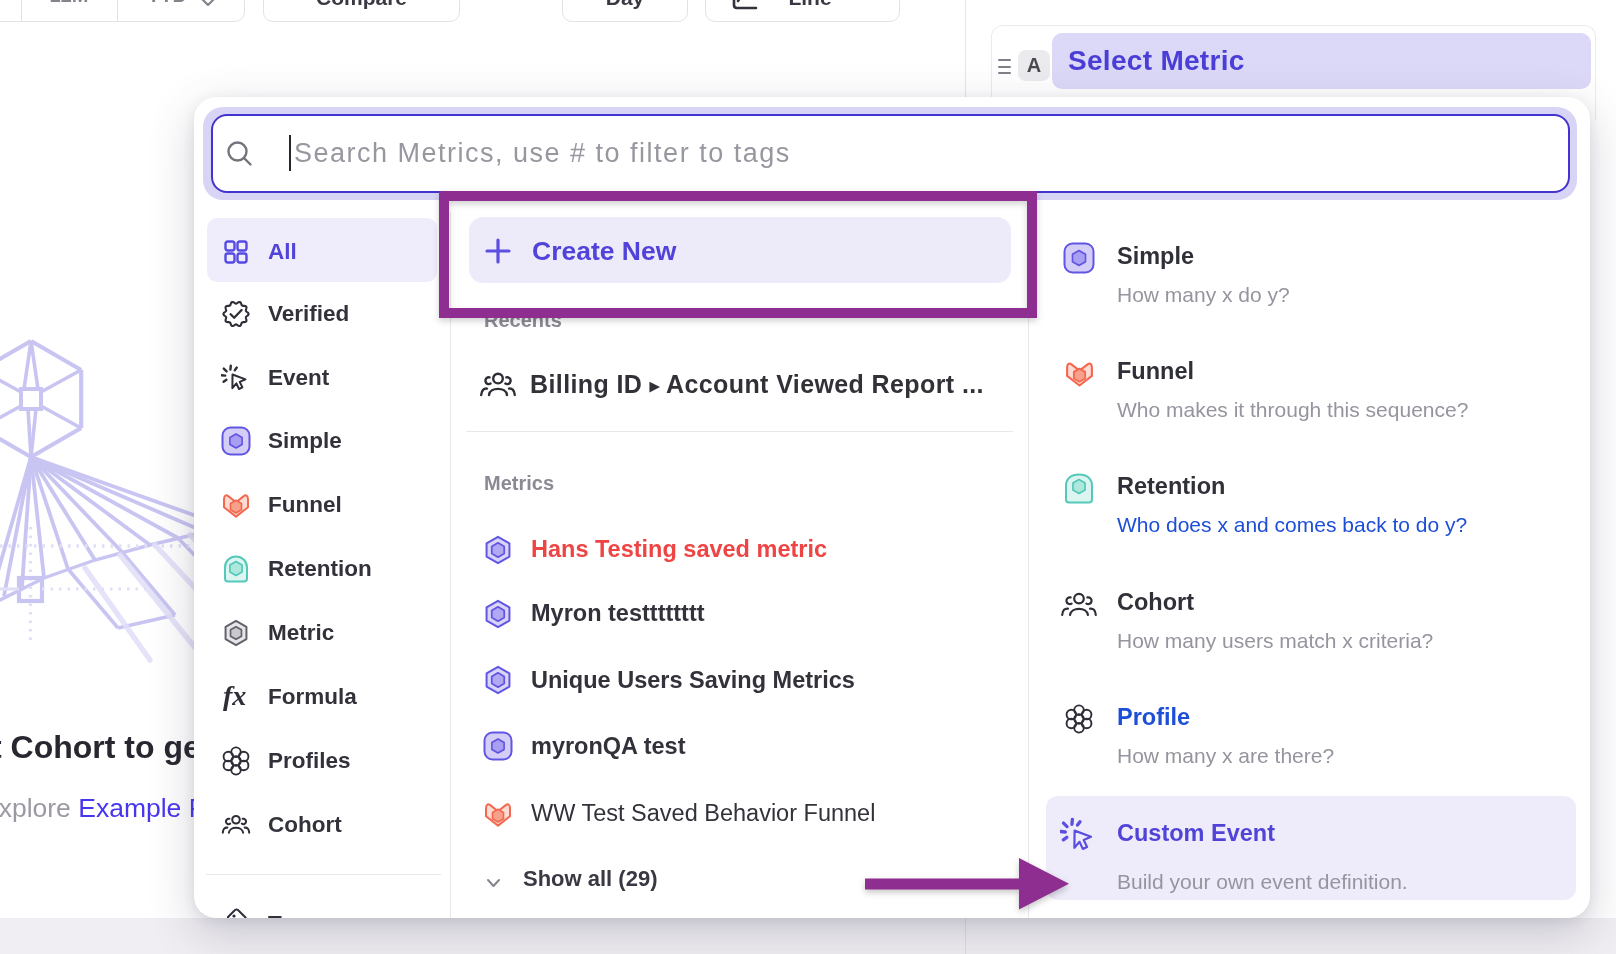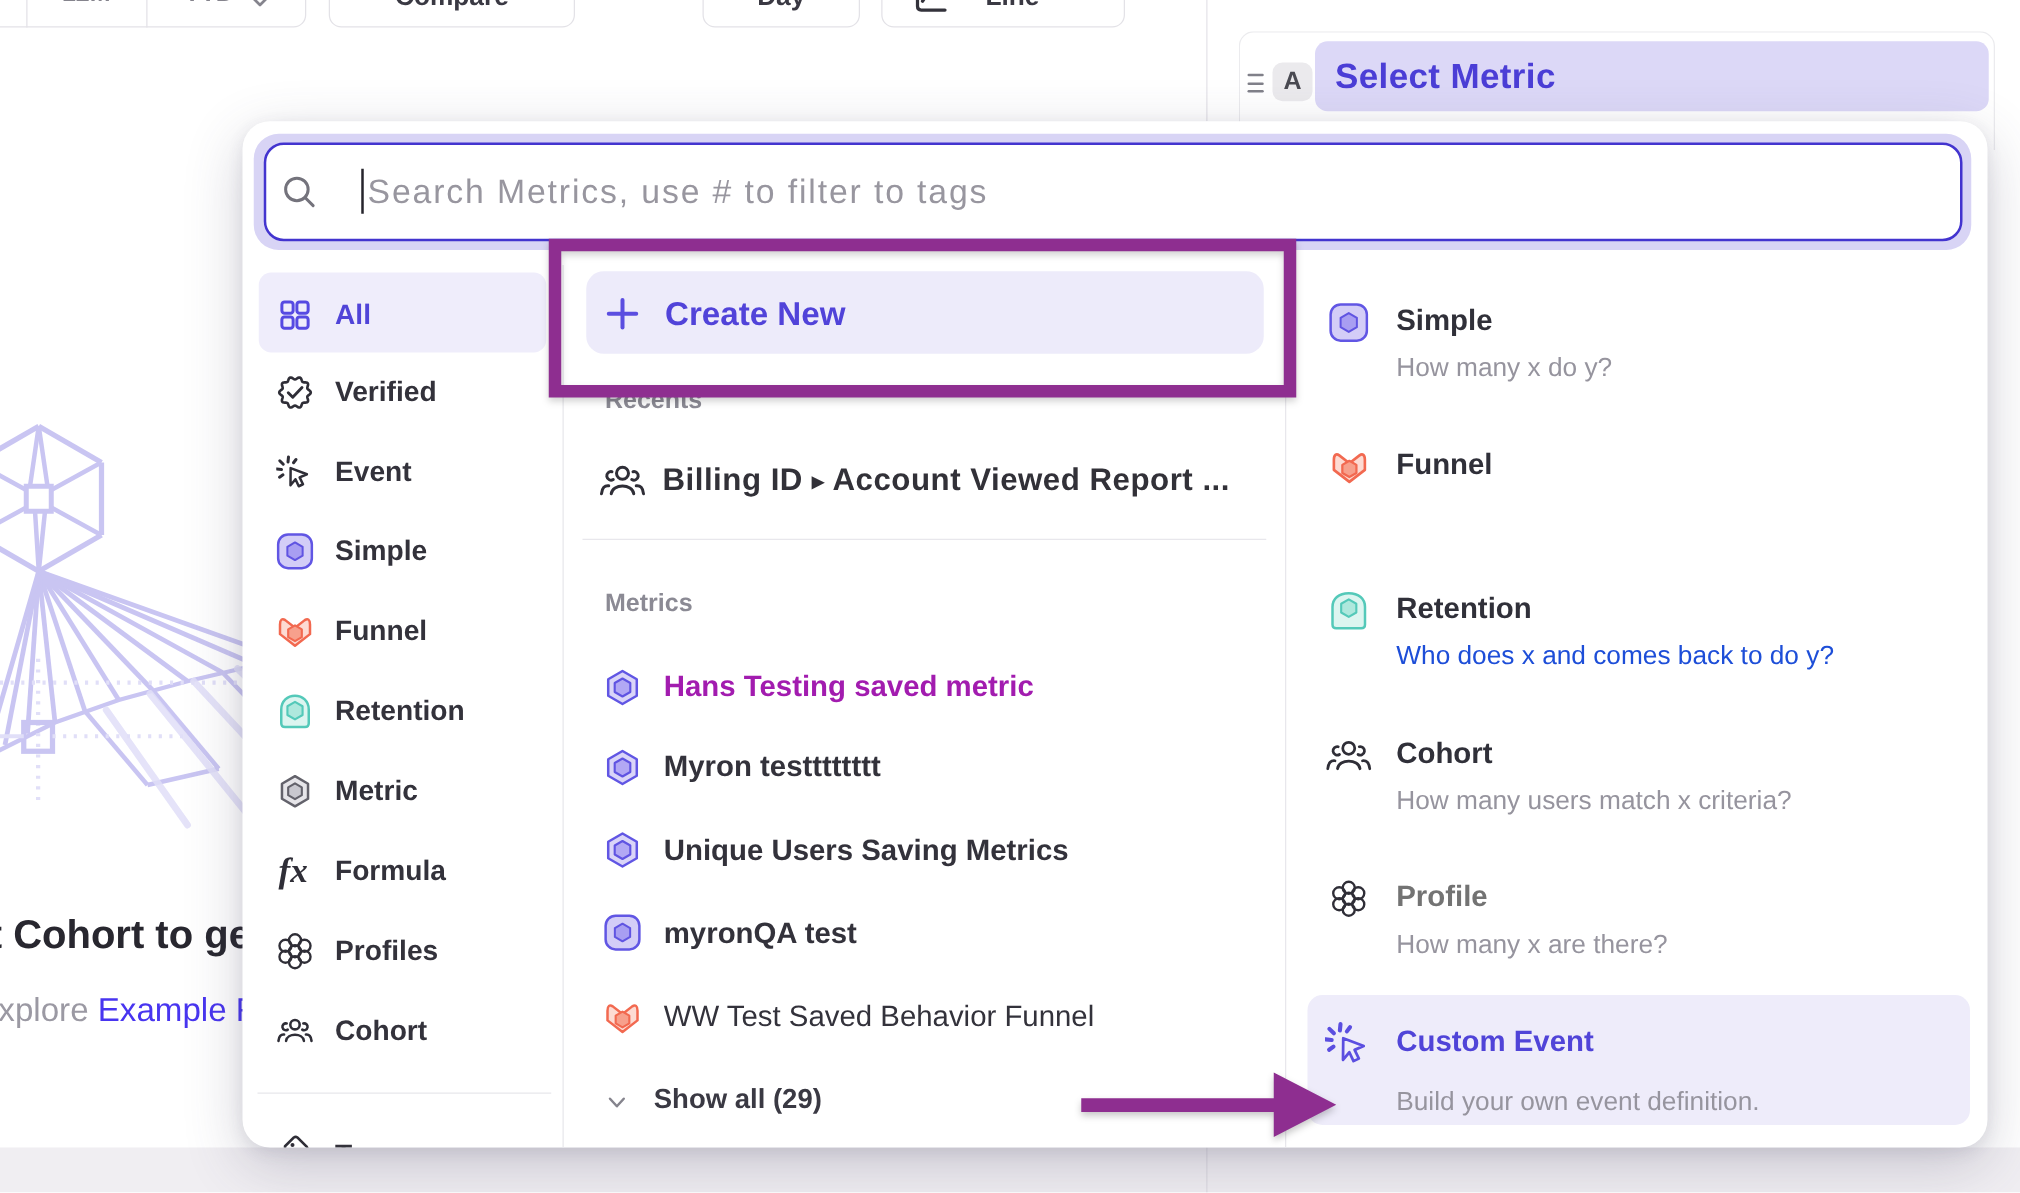--- a/index.html
+++ b/index.html
@@ -192,21 +192,21 @@
       </svg></div>
     <div style="position:absolute;left:336px;top:273px;height:29px;line-height:29px;font-size:25px;letter-spacing:0.4px;font-weight:700;color:#323138;white-space:nowrap">Billing ID <span style="font-size:19px;vertical-align:1px">▸</span> Account Viewed Report ...</div>
     <div style="position:absolute;left:272px;top:334px;width:547px;height:1px;background:#e8e7ec"></div>
     <div style="position:absolute;left:290px;top:374px;height:24px;line-height:24px;font-size:20px;font-weight:700;color:#8b8a94">Metrics</div>
     <div style="position:absolute;left:288px;top:437px;width:31px;height:31px;display:flex;align-items:center;justify-content:center">
       <svg width="30" height="30" viewBox="0 0 30 30" style="">
         <path d="M15.00,1.80 L26.43,8.40 L26.43,21.60 L15.00,28.20 L3.57,21.60 L3.57,8.40 Z" fill="#dad5f8" stroke="#6156e4" stroke-width="2" stroke-linejoin="round"></path>
         <path d="M15.00,7.80 L21.24,11.40 L21.24,18.60 L15.00,22.20 L8.76,18.60 L8.76,11.40 Z" fill="#b2a8f4" stroke="#6054e2" stroke-width="1.7" stroke-linejoin="round"></path>
       </svg>
     </div>
-    <div style="position:absolute;left:337px;top:437px;height:30px;line-height:30px;font-size:23.5px;font-weight:700;color:#a21caf;white-space:nowrap">Hans Testing saved metric</div>
+    <div style="position:absolute;left:337px;top:437px;height:30px;line-height:30px;font-size:23.5px;font-weight:700;color:#ef4444;white-space:nowrap">Hans Testing saved metric</div>
     <div style="position:absolute;left:288px;top:501px;width:31px;height:31px;display:flex;align-items:center;justify-content:center">
       <svg width="30" height="30" viewBox="0 0 30 30" style="">
         <path d="M15.00,1.80 L26.43,8.40 L26.43,21.60 L15.00,28.20 L3.57,21.60 L3.57,8.40 Z" fill="#dad5f8" stroke="#6156e4" stroke-width="2" stroke-linejoin="round"></path>
         <path d="M15.00,7.80 L21.24,11.40 L21.24,18.60 L15.00,22.20 L8.76,18.60 L8.76,11.40 Z" fill="#b2a8f4" stroke="#6054e2" stroke-width="1.7" stroke-linejoin="round"></path>
       </svg>
     </div>
     <div style="position:absolute;left:337px;top:501px;height:30px;line-height:30px;font-size:23.5px;font-weight:700;color:#33323b;white-space:nowrap">Myron testttttttt</div>
     <div style="position:absolute;left:288px;top:567.5px;width:31px;height:31px;display:flex;align-items:center;justify-content:center">
       <svg width="30" height="30" viewBox="0 0 30 30" style="">
         <path d="M15.00,1.80 L26.43,8.40 L26.43,21.60 L15.00,28.20 L3.57,21.60 L3.57,8.40 Z" fill="#dad5f8" stroke="#6156e4" stroke-width="2" stroke-linejoin="round"></path>
@@ -241,20 +241,21 @@
     </div>
     <div style="position:absolute;left:923px;top:144px;height:30px;line-height:30px;font-size:23.5px;font-weight:700;color:#303039;white-space:nowrap">Simple</div>
     <div style="position:absolute;left:923px;top:185px;height:26px;line-height:26px;font-size:21px;color:#96949e;white-space:nowrap">How many x do y?</div>
     <div style="position:absolute;left:866px;top:257px;width:38px;height:38px;display:flex;align-items:center;justify-content:center">
       <svg width="31" height="30" viewBox="0 0 31 30" style="">
         <path d="M3.1,9.8 C3.1,5.8 5.0,4.5 7.4,6.3 L15.5,12.6 L23.6,6.3 C26.0,4.5 27.9,5.8 27.9,9.8 L27.9,17.9 L15.5,27.5 L3.1,17.9 Z" fill="#fddbd3" stroke="#f26950" stroke-width="2.1" stroke-linejoin="round"></path>
         <path d="M15.50,10.64 L21.14,13.90 L21.14,20.41 L15.50,23.66 L9.86,20.41 L9.86,13.90 Z" fill="#f7a08c" stroke="#f26950" stroke-width="1.8" stroke-linejoin="round"></path>
       </svg>
     </div>
     <div style="position:absolute;left:923px;top:259px;height:30px;line-height:30px;font-size:23.5px;font-weight:700;color:#303039;white-space:nowrap">Funnel</div>
+    <div style="position:absolute;left:923px;top:300px;height:26px;line-height:26px;font-size:21px;color:#96949e;white-space:nowrap">Who makes it through this sequence?</div>
     <div style="position:absolute;left:866px;top:372px;width:38px;height:38px;display:flex;align-items:center;justify-content:center">
       <svg width="34" height="33" viewBox="0 0 34 33" style="">
         <path d="M7,30.5 Q4,30.5 4,27.5 L4,13.5 C4,7 9,2.5 17,2.5 C25,2.5 30,7 30,13.5 L30,27.5 Q30,30.5 27,30.5 Z" fill="#dcf5f0" stroke="#54c9b9" stroke-width="2" stroke-linejoin="round"></path>
         <path d="M17.00,7.50 L23.06,11.00 L23.06,18.00 L17.00,21.50 L10.94,18.00 L10.94,11.00 Z" fill="#aee8dd" stroke="#54c9b9" stroke-width="1.7" stroke-linejoin="round"></path>
       </svg>
     </div>
     <div style="position:absolute;left:923px;top:374px;height:30px;line-height:30px;font-size:23.5px;font-weight:700;color:#303039;white-space:nowrap">Retention</div>
     <div style="position:absolute;left:923px;top:415px;height:26px;line-height:26px;font-size:21px;color:#1d4ed8;white-space:nowrap">Who does x and comes back to do y?</div>
     <div style="position:absolute;left:866px;top:488px;width:38px;height:38px;display:flex;align-items:center;justify-content:center">
       <svg width="38" height="26" viewBox="0 0 38 26" style="">
@@ -272,21 +273,21 @@
       <svg width="32" height="32" viewBox="0 0 32 32" style="">
         <circle cx="16.0" cy="16.0" r="4.8" fill="none" stroke="#2f2e37" stroke-width="1.9"></circle>
         <circle cx="23.62" cy="20.40" r="4.8" fill="none" stroke="#2f2e37" stroke-width="1.9"></circle>
         <circle cx="16.00" cy="24.80" r="4.8" fill="none" stroke="#2f2e37" stroke-width="1.9"></circle>
         <circle cx="8.38" cy="20.40" r="4.8" fill="none" stroke="#2f2e37" stroke-width="1.9"></circle>
         <circle cx="8.38" cy="11.60" r="4.8" fill="none" stroke="#2f2e37" stroke-width="1.9"></circle>
         <circle cx="16.00" cy="7.20" r="4.8" fill="none" stroke="#2f2e37" stroke-width="1.9"></circle>
         <circle cx="23.62" cy="11.60" r="4.8" fill="none" stroke="#2f2e37" stroke-width="1.9"></circle>
       </svg>
     </div>
-    <div style="position:absolute;left:923px;top:605px;height:30px;line-height:30px;font-size:23.5px;font-weight:700;color:#737373;white-space:nowrap">Profile</div>
+    <div style="position:absolute;left:923px;top:605px;height:30px;line-height:30px;font-size:23.5px;font-weight:700;color:#1d4ed8;white-space:nowrap">Profile</div>
     <div style="position:absolute;left:923px;top:646px;height:26px;line-height:26px;font-size:21px;color:#96949e;white-space:nowrap">How many x are there?</div>
     <div style="position:absolute;left:866px;top:719px;width:38px;height:38px;display:flex;align-items:center;justify-content:center">
       <svg width="38" height="38" viewBox="0 0 38 38" style="">
         <path d="M14.6,14.6 L31.0,20.8 L23.7,23.9 L27.1,30.9 L22.8,32.9 L19.5,25.8 L14.4,31.9 Z" fill="none" stroke="#5b4ee0" stroke-width="2.2" stroke-linejoin="round"></path>
         <line x1="11.9" y1="8.4" x2="12.4" y2="3.3" stroke="#5b4ee0" stroke-width="3.3" stroke-linecap="round"></line>
         <line x1="7.1" y1="10.6" x2="3.5" y2="7.1" stroke="#5b4ee0" stroke-width="3.3" stroke-linecap="round"></line>
         <line x1="5.3" y1="16.0" x2="0.5" y2="15.5" stroke="#5b4ee0" stroke-width="3.3" stroke-linecap="round"></line>
         <line x1="6.8" y1="21.3" x2="3.3" y2="23.8" stroke="#5b4ee0" stroke-width="3.3" stroke-linecap="round"></line>
         <line x1="17.5" y1="9.1" x2="20.0" y2="5.8" stroke="#5b4ee0" stroke-width="3.3" stroke-linecap="round"></line>
       </svg>

